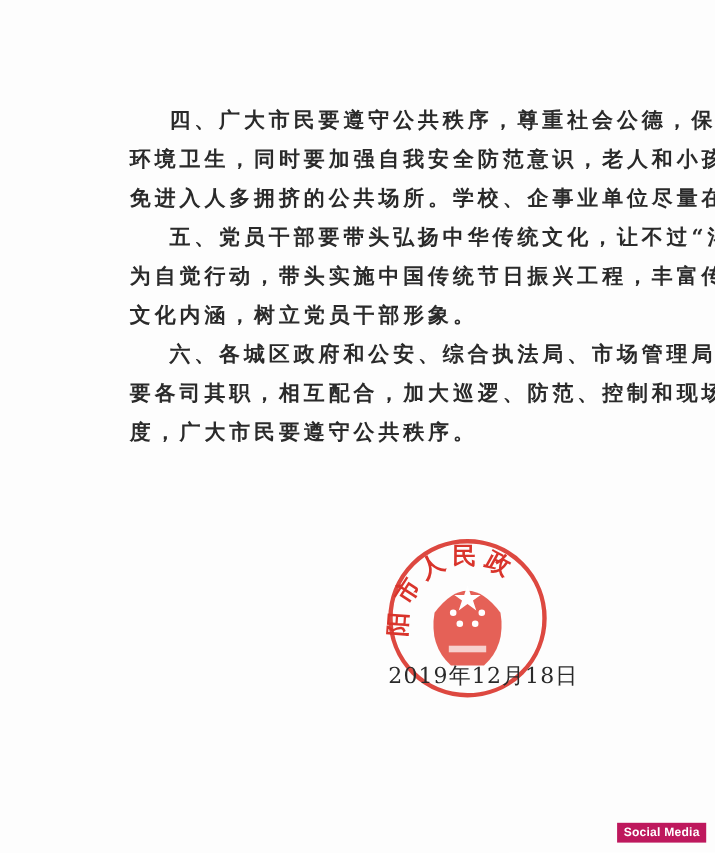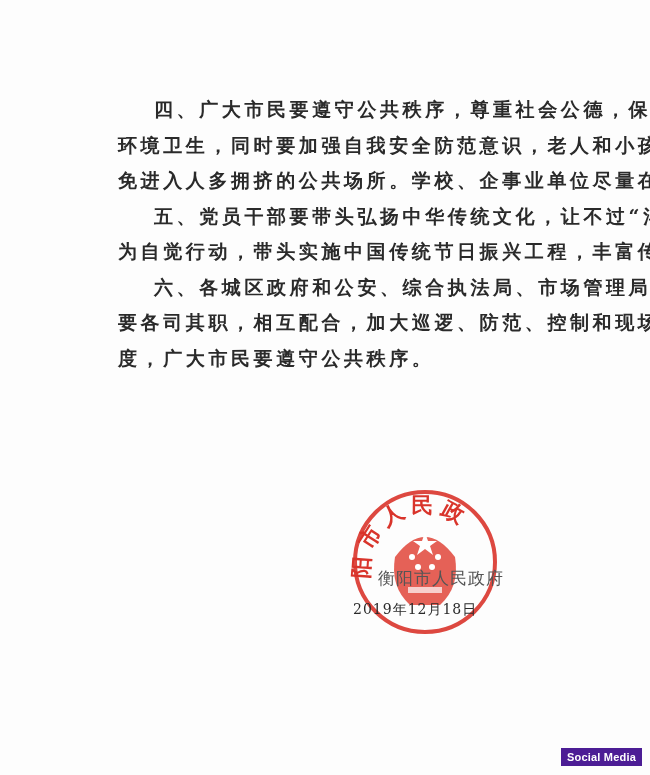--- a/index.html
+++ b/index.html
@@ -19,41 +19,42 @@
     .line { white-space: nowrap; display: block; }
     .indent { padding-left: 36px; }
     .para { margin: 0; }
     .seal {
       position: absolute; left: 350px; top: 487px; width: 150px; height: 150px;
     }
     .signature {
       position: absolute; left: 378px; top: 567px; font-size: 17px; color: #555; letter-spacing: 1px;
     }
     .date {
-      position: absolute; left: 353px; top: 601px; font-size: 14px; color: #2a2a2a; letter-spacing: 1px;
+      position: absolute; left: 353px; top: 601px; font-size: 20px; color: #2a2a2a; letter-spacing: 1px;
     }
     .watermark {
-      position: absolute; right: 8px; bottom: 9px; background: #4c1d95; color: #fff;
+      position: absolute; right: 8px; bottom: 9px; background: #be185d; color: #fff;
       font-family: "Liberation Sans", sans-serif; font-weight: bold; font-size: 11px;
       padding: 3px 6px; letter-spacing: 0.2px;
     }
   </style>
 </head>
 <body>
 
 <div class="page">
   <div class="body-text">
     <p class="para">
       <span class="line indent">四、广大市民要遵守公共秩序，尊重社会公德，保护市容</span>
       <span class="line">环境卫生，同时要加强自我安全防范意识，老人和小孩尽量避</span>
       <span class="line">免进入人多拥挤的公共场所。学校、企事业单位尽量在本单位</span>
     </p>
     <p class="para">
       <span class="line indent">五、党员干部要带头弘扬中华传统文化，让不过“洋节”成</span>
       <span class="line">为自觉行动，带头实施中国传统节日振兴工程，丰富传统节日</span>
+      <span class="line">文化内涵，树立党员干部形象。</span>
     </p>
     <p class="para">
       <span class="line indent">六、各城区政府和公安、综合执法局、市场管理局等部门</span>
       <span class="line">要各司其职，相互配合，加大巡逻、防范、控制和现场处置力</span>
       <span class="line">度，广大市民要遵守公共秩序。</span>
     </p>
   </div>
 
   <svg class="seal" viewBox="0 0 150 150">
     <defs>
@@ -66,17 +67,16 @@
     <circle cx="62" cy="70" r="3" fill="#ffffff"></circle>
     <circle cx="88" cy="70" r="3" fill="#ffffff"></circle>
     <circle cx="68" cy="80" r="3" fill="#ffffff"></circle>
     <circle cx="82" cy="80" r="3" fill="#ffffff"></circle>
     <rect x="58" y="100" width="34" height="6" fill="#ffffff" opacity="0.7"></rect>
     <text font-size="22" font-weight="bold" fill="#d9342b" font-family="DejaVu Sans, sans-serif" letter-spacing="6">
       <textPath href="#arc" startOffset="4%">阳市人民政</textPath>
     </text>
   </svg>
 
-  <div class="signature">衡阳市人民政府</div>
   <div class="date">2019年12月18日</div>
 
   <div class="watermark">Social Media</div>
 </div>
 
 </body></html>

